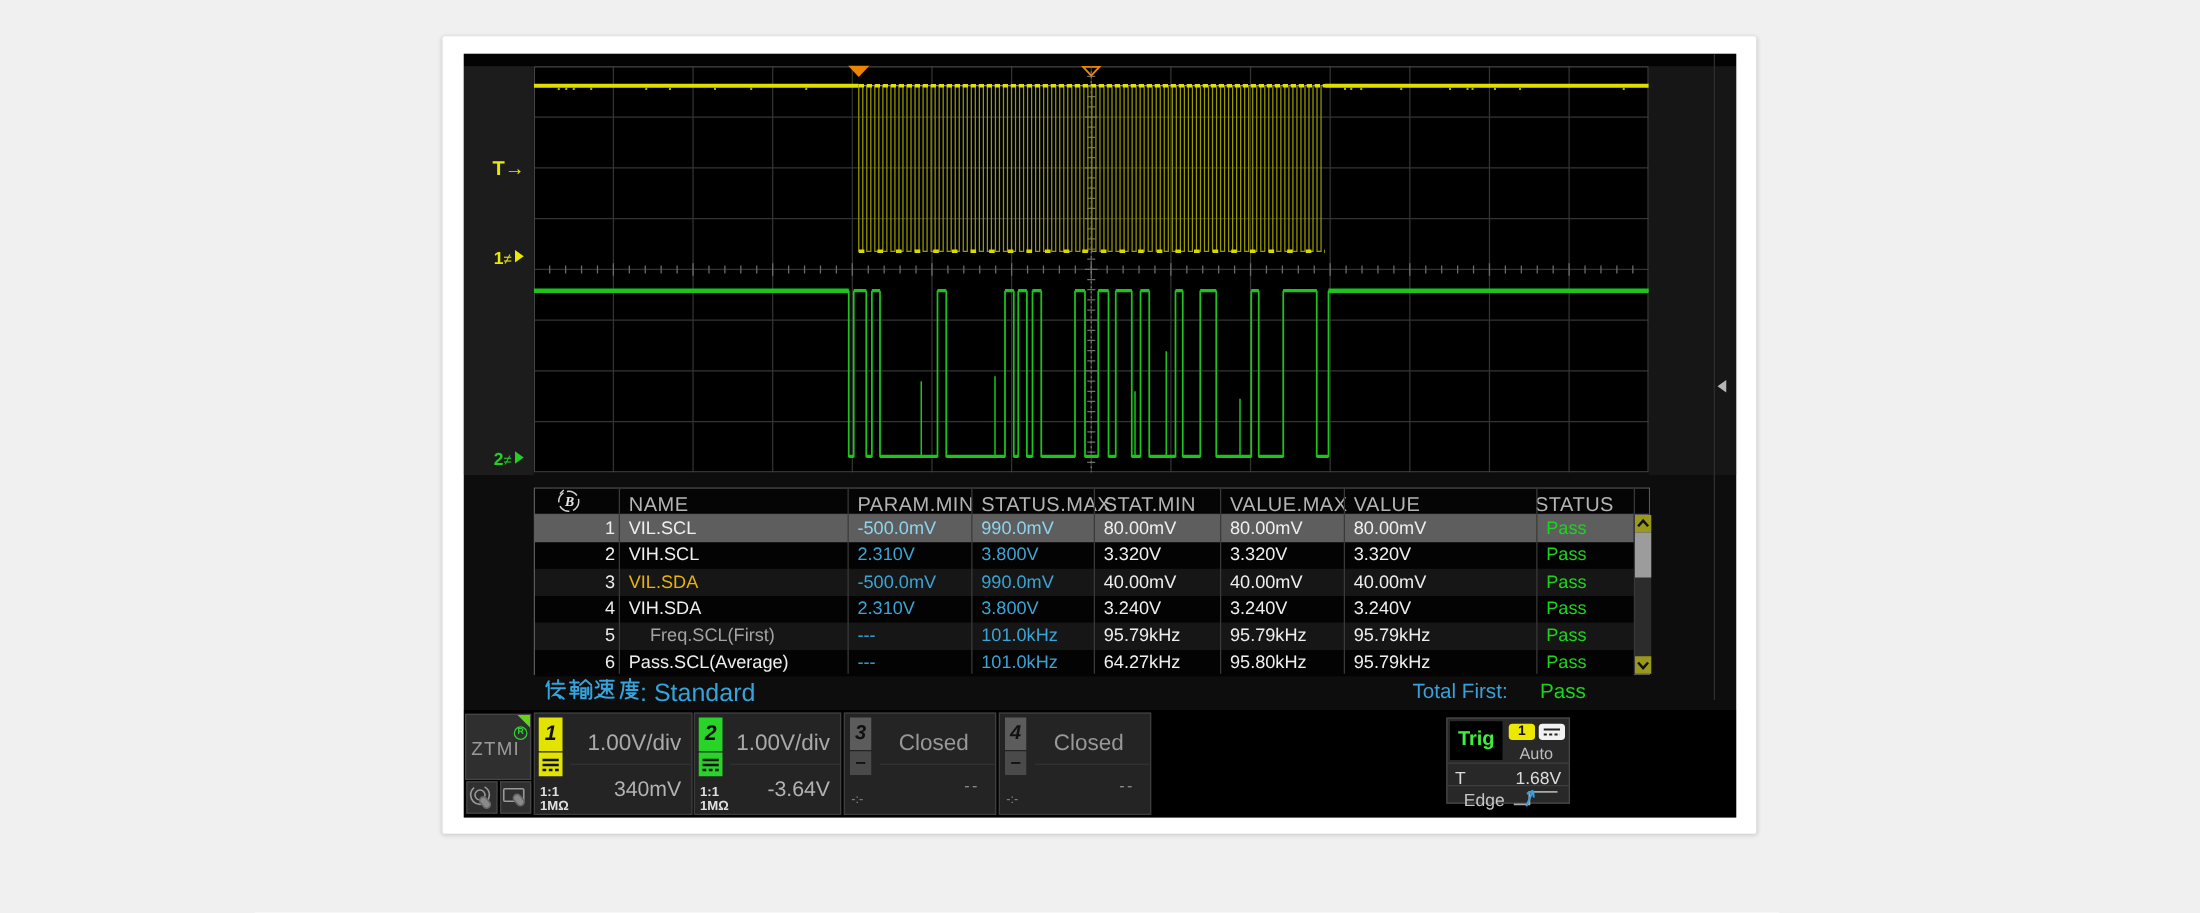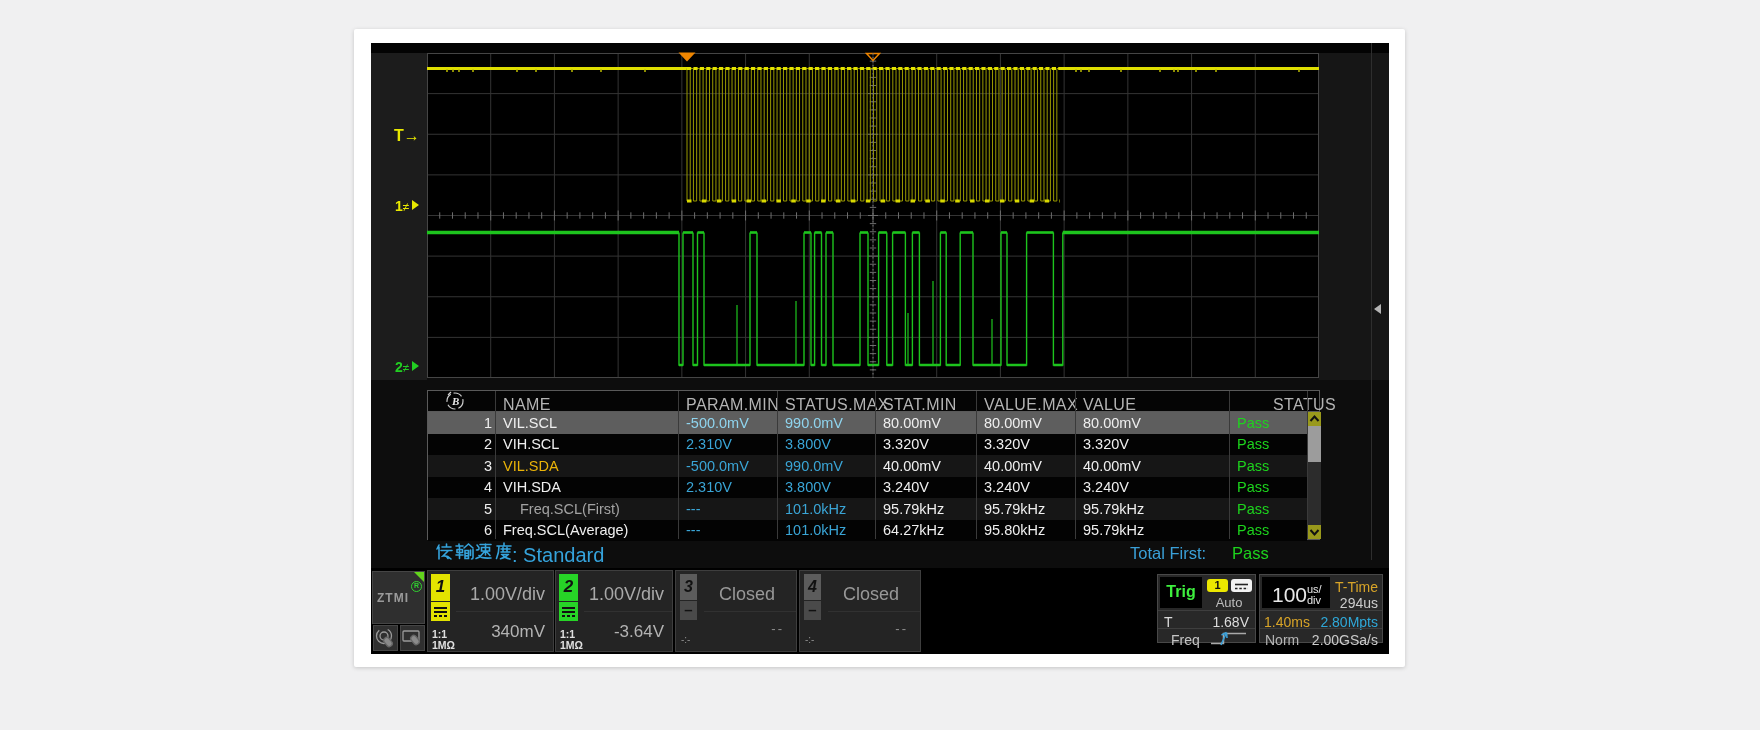--- a/index.html
+++ b/index.html
@@ -60,21 +60,21 @@
 <circle cx="10" cy="10" r="8" fill="none" stroke="#cfcfcf" stroke-width="1.2" stroke-dasharray="9 3"></circle>
 <text x="7" y="14" font-size="11" font-style="italic" font-weight="bold" fill="#e8e8e8" font-family="Liberation Serif,serif">B</text>
 <path d="M3 4 L6 1" stroke="#cfcfcf" stroke-width="1.2"></path>
 </svg>
 <span style="left:75px">NAME</span>
           <span style="left:258px">PARAM.MIN</span>
           <span style="left:357px">STATUS.MAX</span>
 <span style="left:455px">STAT.MIN</span>
           <span style="left:556px">VALUE.MAX</span>
           <span style="left:655px">VALUE</span>
-<span style="left:845px">STATUS</span>
+<span style="left:800px">STATUS</span>
 </div>
 <div class="tr" style="top:21.0px;background:#5e5e5e">
 <div class="td num">1</div>
 <div class="td" style="left:75px;color:#efefef">VIL.SCL</div>
 <div class="td" style="left:258px;color:#8fd4ee">-500.0mV</div>
 <div class="td" style="left:357px;color:#8fd4ee">990.0mV</div>
 <div class="td" style="left:455px;color:#efefef">80.00mV</div>
 <div class="td" style="left:556px;color:#efefef">80.00mV</div>
 <div class="td" style="left:655px;color:#efefef">80.00mV</div>
 <div class="td" style="left:809px;color:#1dd41d">Pass</div>
@@ -114,21 +114,21 @@
 <div class="td" style="left:92px;color:#a3a3a3">Freq.SCL(First)</div>
 <div class="td" style="left:258px;color:#3aa5d6">---</div>
 <div class="td" style="left:357px;color:#3aa5d6">101.0kHz</div>
 <div class="td" style="left:455px;color:#efefef">95.79kHz</div>
 <div class="td" style="left:556px;color:#efefef">95.79kHz</div>
 <div class="td" style="left:655px;color:#efefef">95.79kHz</div>
 <div class="td" style="left:809px;color:#1dd41d">Pass</div>
 </div>
 <div class="tr" style="top:128.5px;background:#030303">
 <div class="td num">6</div>
-<div class="td" style="left:75px;color:#efefef">Freq.SCL(Average)</div>
+<div class="td" style="left:75px;color:#efefef">Pass.SCL(Average)</div>
 <div class="td" style="left:258px;color:#3aa5d6">---</div>
 <div class="td" style="left:357px;color:#3aa5d6">101.0kHz</div>
 <div class="td" style="left:455px;color:#efefef">64.27kHz</div>
 <div class="td" style="left:556px;color:#efefef">95.80kHz</div>
 <div class="td" style="left:655px;color:#efefef">95.79kHz</div>
 <div class="td" style="left:809px;color:#1dd41d">Pass</div>
 </div>
 <div class="vsep" style="left:67px"></div>
         <div class="vsep" style="left:250px"></div>
 <div class="vsep" style="left:349px"></div>
@@ -166,21 +166,21 @@
       </svg>
 <div style="left:141px;top:501px;font-size:20px;color:#35a3dc">: Standard</div>
 <div style="left:759px;top:501px;font-size:16.5px;color:#3aa0d8">Total First:</div>
 <div style="left:861px;top:501px;font-size:16.5px;color:#1dd41d">Pass</div>
 
 <div style="left:0;top:525px;width:1018px;height:86px;background:#000"></div>
 
 <div style="left:1px;top:528px;width:53px;height:53px;background:#2f2f2f;border:1px solid #454545">
 <div style="position:absolute;right:0;top:0;width:0;height:0;border-top:10px solid #63d41c;border-left:10px solid transparent"></div>
 <div style="position:absolute;left:38px;top:9px;width:11px;height:11px;border:1.4px solid #2fd32f;border-radius:50%;color:#2fd32f;font-size:7px;text-align:center;line-height:8.5px;font-weight:bold">R</div>
-<div style="position:absolute;left:4px;top:19px;font-size:12px;font-weight:bold;color:#9a9a9a;letter-spacing:1px">ZTMI</div>
+<div style="position:absolute;left:4px;top:19px;font-size:15px;font-weight:normal;color:#9a9a9a;letter-spacing:1px">ZTMI</div>
 </div>
 <div style="left:2px;top:582px;width:25px;height:26px;background:#2f2f2f;border:1px solid #454545">
 <svg width="23" height="24" viewBox="0 0 23 24">
           <g stroke="#9a9a9a" fill="none" stroke-width="1.3">
 <circle cx="10" cy="10" r="4"></circle>
             <circle cx="10" cy="10" r="7.5" stroke-dasharray="30 9"></circle>
 <rect x="11" y="11" width="6" height="10" rx="3" fill="#8a8a8a" stroke="#666" transform="rotate(-40 14 16)"></rect>
           </g>
         </svg>
 </div>
@@ -249,35 +249,20 @@
 <div style="left:73px;top:4px;width:21px;height:13px;background:#f2f2f2;border-radius:3px">
 <svg width="21" height="13" viewBox="0 0 21 13">
             <path d="M4 4.5 H17" stroke="#222" stroke-width="1.6"></path>
             <path d="M4 8.5 H17" stroke="#222" stroke-width="1.6" stroke-dasharray="2.5 1.8"></path>
           </svg></div>
 <div style="left:45px;top:20px;width:52px;font-size:13px;color:#bcbcbc;text-align:center">Auto</div>
 <div class="hdiv" style="top:35px"></div>
 <div style="left:6px;top:39px;font-size:14px;color:#dcdcdc">T</div>
 <div style="right:6px;top:39px;font-size:14px;color:#dcdcdc">1.68V</div>
 <div class="hdiv" style="top:53px"></div>
-<div style="left:13px;top:57px;font-size:14px;color:#c6c6c6">Freq</div>
+<div style="left:13px;top:57px;font-size:14px;color:#c6c6c6">Edge</div>
 <svg width="38" height="16" viewBox="0 0 38 16" style="position:absolute;right:7px;top:55px">
 <path d="M1 13.5 H13.5 V3.5 H36" stroke="#a9a9a9" stroke-width="1.5" fill="none"></path>
 <path d="M11 15 L16.5 2.5 M16.5 2.5 L11.5 5 M16.5 2.5 L17 8" stroke="#3ba0d8" stroke-width="1.6" fill="none"></path>
 </svg>
 </div>
 
-<div class="panel2" style="left:888px;width:124px">
-<div style="left:2px;top:2px;width:68px;height:31px;background:#000">
-<div style="position:absolute;left:10px;top:6px;font-size:21px;color:#e8e8e8">100</div>
-<div style="position:absolute;left:45px;top:6px;font-size:11px;color:#e8e8e8">us/</div>
-<div style="position:absolute;left:45px;top:16.5px;font-size:11px;color:#e8e8e8">div</div>
-</div>
-<div style="right:4px;top:4px;font-size:14px;color:#d8a428">T-Time</div>
-<div style="right:4px;top:20px;font-size:14px;color:#cccccc">294us</div>
-<div class="hdiv" style="top:35px"></div>
-<div style="left:4px;top:39px;font-size:14px;color:#d8a428">1.40ms</div>
-<div style="right:4px;top:39px;font-size:14px;color:#2fa8d8">2.80Mpts</div>
-<div class="hdiv" style="top:53px"></div>
-<div style="left:5px;top:57px;font-size:14px;color:#b5b5b5">Norm</div>
-<div style="right:4px;top:57px;font-size:14px;color:#cccccc">2.00GSa/s</div>
-</div>
 </div>
   </div>
 </body></html>

